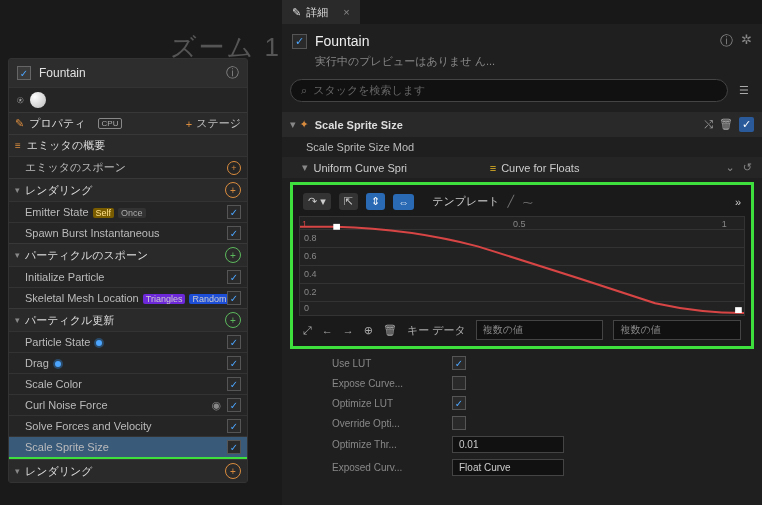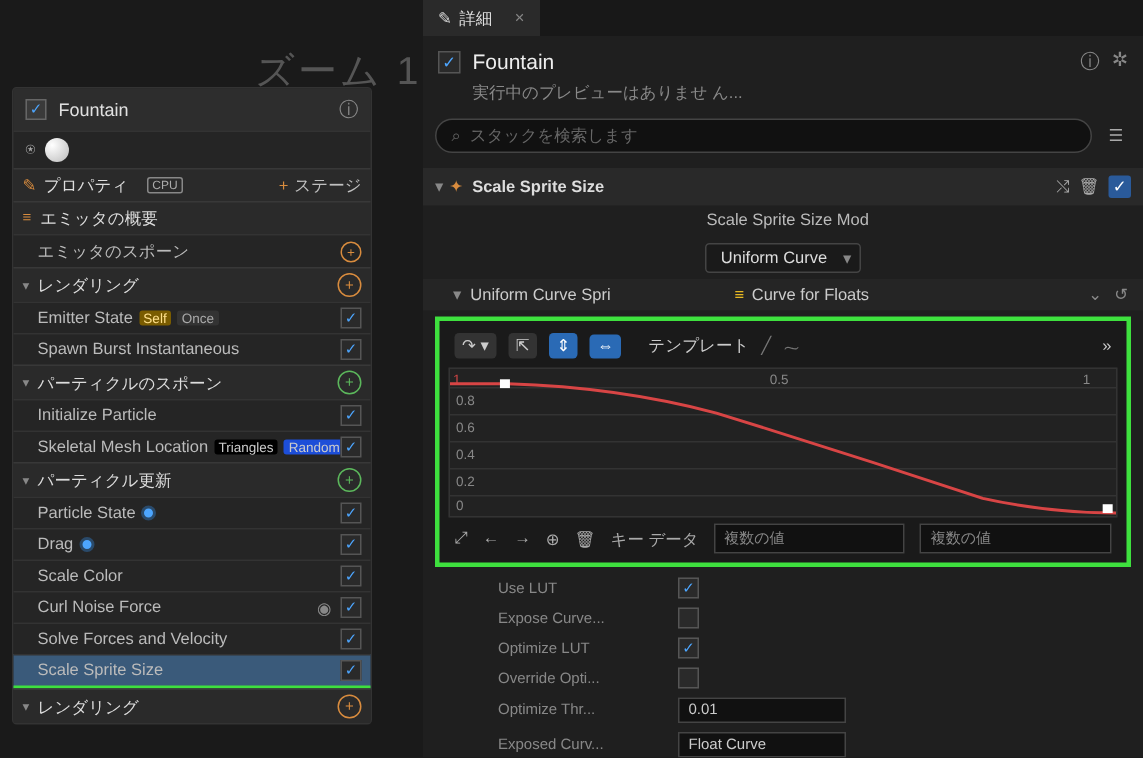--- a/index.html
+++ b/index.html
@@ -16,21 +16,21 @@
 .group-hdr { display: flex; align-items: center; padding: 3px 6px; background: #2a2a2a; border-top: 1px solid #383838; }
 .group-hdr .arrow { width: 10px; color: #888; font-size: 9px; }
 .group-hdr .label { flex: 1; color: #ddd; }
 .group-hdr .add { width: 16px; height: 16px; border: 1px solid #d98c3e; border-radius: 50%; color: #d98c3e; display: flex; align-items: center; justify-content: center; font-size: 10px; }
 .group-hdr .add.green { border-color: #5cb85c; color: #5cb85c; }
 .prop-row { display: flex; align-items: center; padding: 3px 6px 3px 16px; background: #252525; border-top: 1px solid #333; }
 .prop-row .label { flex: 1; color: #bbb; white-space: nowrap; overflow: hidden; }
 .prop-row .badge { padding: 0 3px; font-size: 9px; border-radius: 2px; margin-left: 4px; }
 .badge.self { background: #7a5c00; color: #ffe08a; }
 .badge.once { background: #333; color: #aaa; }
-.badge.tri { background: #000000; color: #ccc; }
+.badge.tri { background: #6d28d9; color: #ccc; }
 .badge.rand { background: #1d4ed8; color: #ccc; }
 .prop-row .check { width: 14px; height: 14px; background: #2a2a2a; border: 1px solid #555; display: flex; align-items: center; justify-content: center; color: #4da6ff; font-size: 10px; }
 .prop-row.selected { background: #3a5a7a; }
 .prop-row.highlight { border-bottom: 2px solid #3ee03e; }
 .pencil { color: #d98c3e; }
 .cpu-badge { font-size: 8px; border: 1px solid #888; padding: 0 3px; margin-left: 5px; color: #aaa; border-radius: 2px; }
 .stage { color: #d98c3e; margin-right: 4px; }
 .eye { color: #888; margin-right: 6px; }
 .orange-rows { color: #d98c3e; margin-right: 6px; font-size: 10px; }
 .dotblue { width: 10px; height: 10px; display: inline-block; background: #4da6ff; border-radius: 50%; margin-left: 4px; vertical-align: middle; border: 2px solid #2a4a6a; }
@@ -47,21 +47,21 @@
 .search-row { display: flex; padding: 4px 8px; gap: 6px; }
 .search { flex: 1; background: #111; border: 1px solid #444; border-radius: 12px; padding: 3px 10px; color: #666; display: flex; align-items: center; gap: 6px; }
 .filter-btn { width: 20px; color: #aaa; display: flex; align-items: center; justify-content: center; }
 .section-hdr { display: flex; align-items: center; padding: 5px 8px; background: #292929; margin-top: 6px; }
 .section-hdr .arrow { color: #888; margin-right: 4px; }
 .section-hdr .star { color: #d98c3e; margin-right: 6px; }
 .section-hdr .label { flex: 1; color: #ddd; font-weight: 600; }
 .section-hdr .tools { display: flex; gap: 6px; align-items: center; }
 .section-hdr .trash { color: #aaa; }
 .section-hdr .chk { width: 15px; height: 15px; background: #2a5a9a; display: flex; align-items: center; justify-content: center; color: #fff; border-radius: 2px; }
-.field-row { display: flex; align-items: center; padding: 4px 10px; gap: 9px; flex-direction: column; }
+.field-row { display: flex; align-items: center; padding: 4px 10px; gap: 24px; }
 .field-row .flabel { width: 130px; color: #bbb; padding-left: 14px; white-space: nowrap; }
 .field-row .dropdown { background: #1a1a1a; border: 1px solid #444; padding: 3px 22px 3px 10px; color: #ddd; border-radius: 3px; position: relative; }
 .field-row .dropdown::after { content: '▾'; position: absolute; right: 6px; color: #888; }
 .sub-hdr { display: flex; align-items: center; padding: 4px 10px 4px 20px; background: #252525; }
 .sub-hdr .arrow { color: #888; margin-right: 6px; }
 .sub-hdr .label { flex: 1; color: #ccc; }
 .sub-hdr .fxlabel { color: #ccc; }
 .sub-hdr .fxicon { color: #e8b923; margin-right: 5px; margin-left: 30px; }
 .sub-hdr .tools { color: #888; display: flex; gap: 8px; }
 
@@ -207,21 +207,20 @@
     <span class="star">✦</span>
     <span class="label">Scale Sprite Size</span>
     <span class="tools">
       <span style="color:#aaa">⤭</span>
       <span class="trash">🗑</span>
       <span class="chk">✓</span>
     </span>
   </div>
   <div class="field-row">
     <span class="flabel">Scale Sprite Size Mod</span>
-    <span class="dropdown">Uniform Curve</span>
   </div>
   <div class="sub-hdr">
     <span class="arrow">▾</span>
     <span class="label">Uniform Curve Spri</span>
     <span class="fxicon">≡</span>
     <span class="fxlabel">Curve for Floats</span>
     <span style="flex:1"></span>
     <span class="tools">
         <span>⌄</span>
         <span>↺</span>

